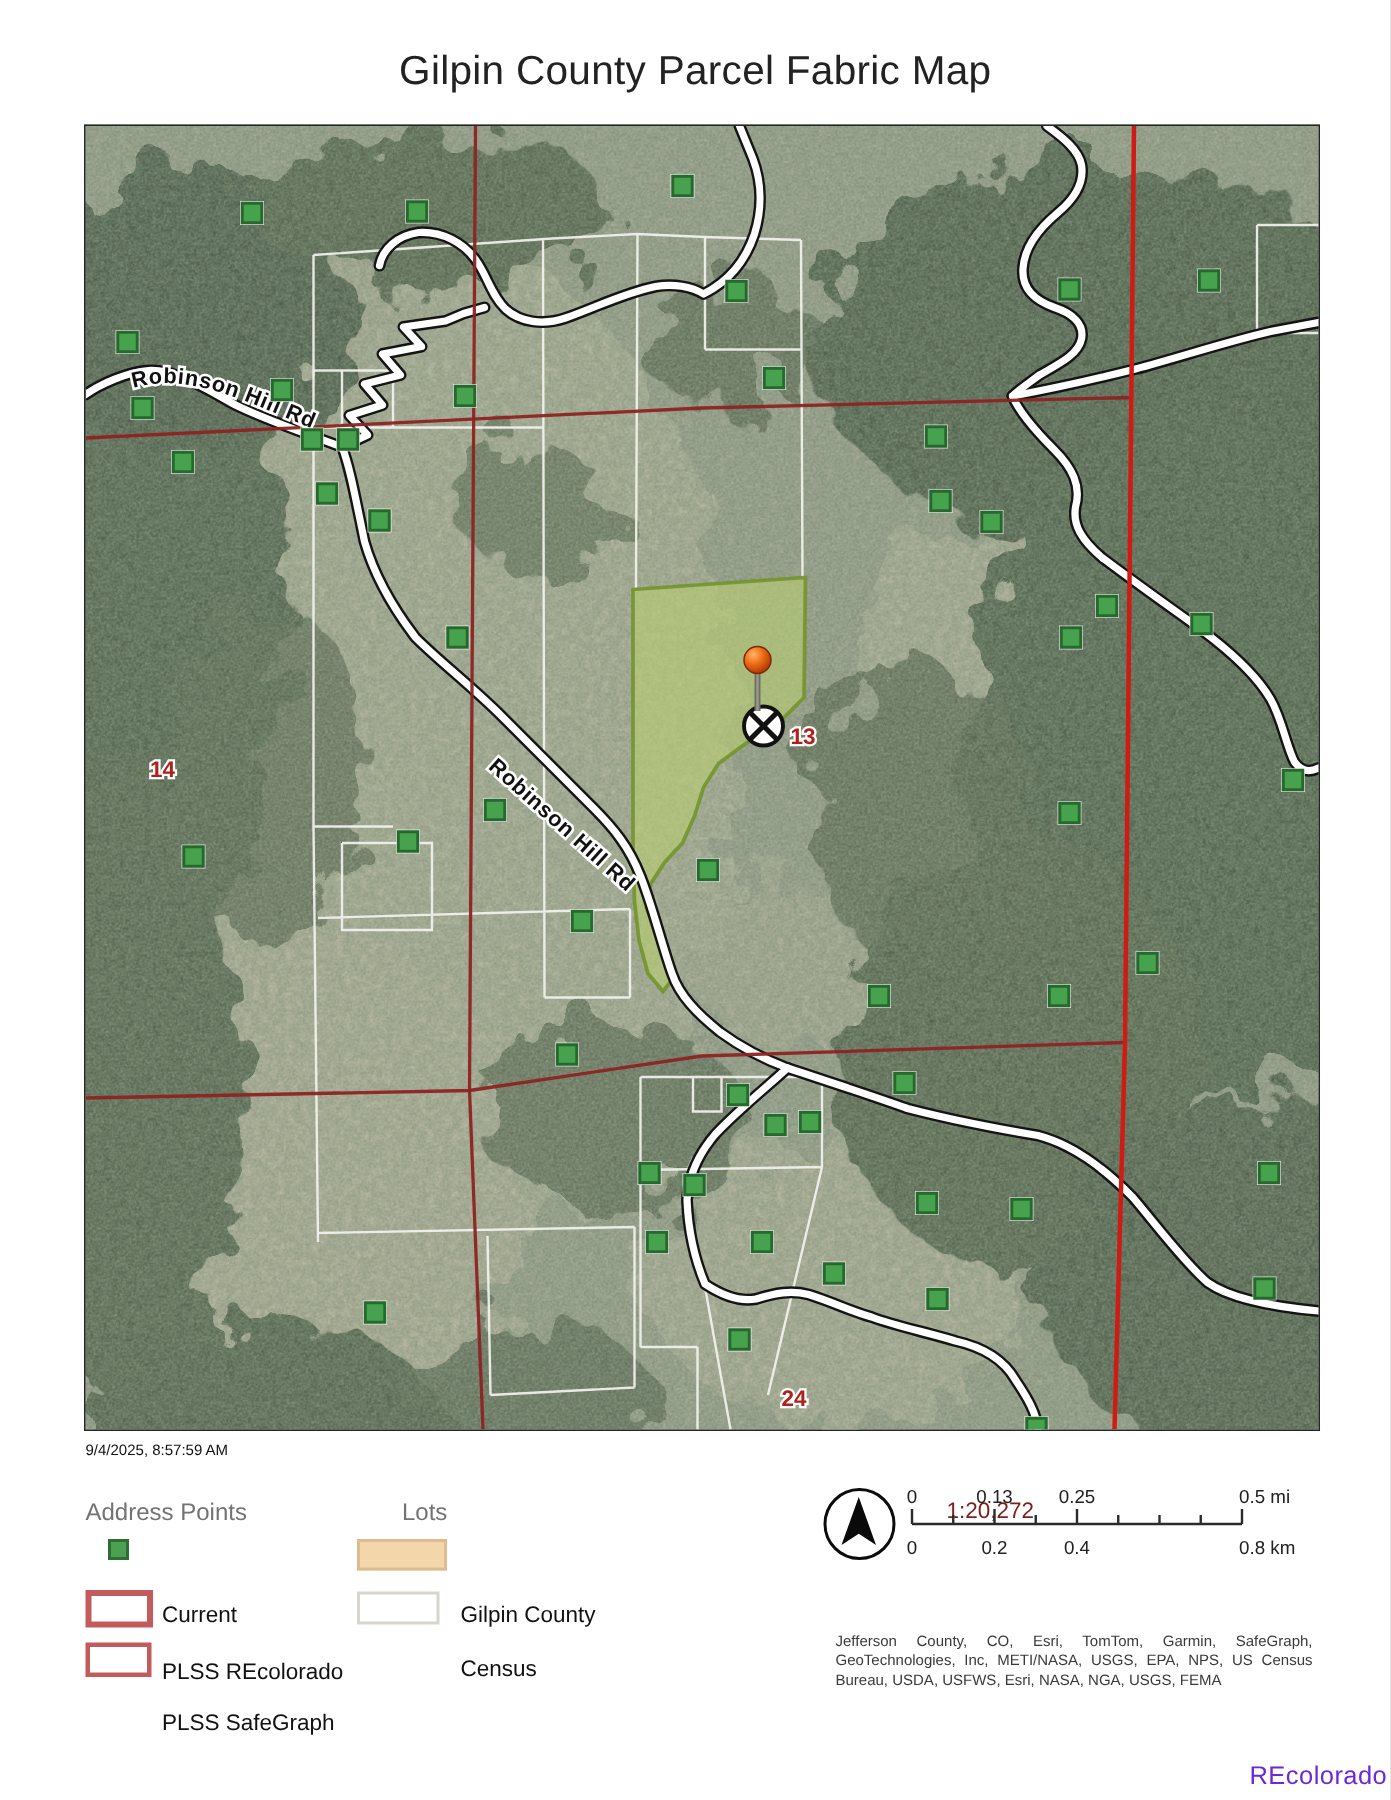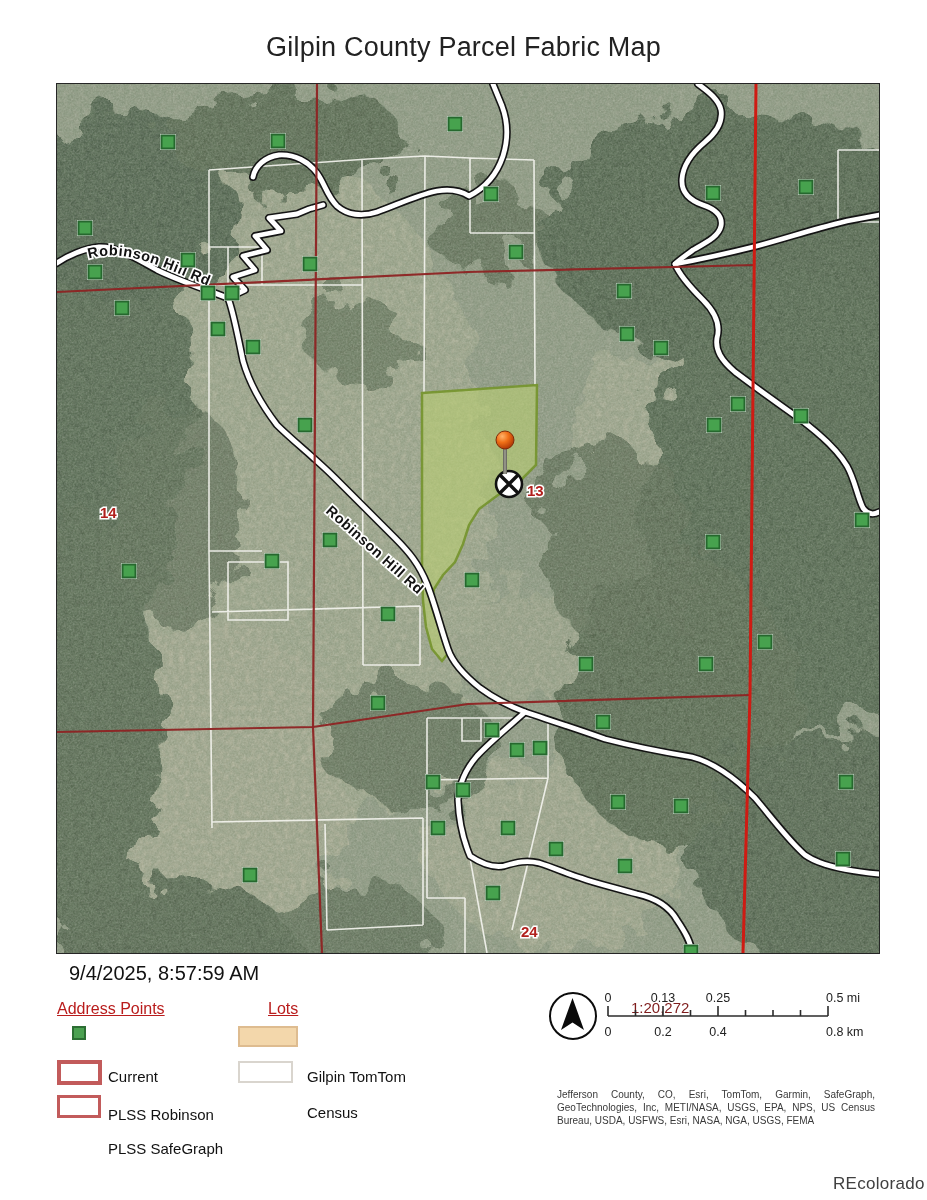--- a/index.html
+++ b/index.html
@@ -17,37 +17,37 @@
   .road-fill{fill:none;stroke:#ffffff;stroke-width:4.8;stroke-linecap:round;stroke-linejoin:round;}
   .plss-dark{fill:none;stroke:#8e2323;stroke-width:2.2;opacity:.95;}
   .plss-bright{fill:none;stroke:#cf1b13;stroke-width:3;}
   .road-label{font:700 14.5px "Liberation Sans",sans-serif;fill:#111;
               stroke:#fff;stroke-width:3.4;paint-order:stroke;letter-spacing:.5px;}
   .section-label{font:700 15px "Liberation Sans",sans-serif;fill:#b1201d;
                  stroke:#fff;stroke-width:3;paint-order:stroke;}
   .ap-halo{fill:#fff;opacity:.75;}
   .ap{fill:#47a24e;stroke:#26682e;stroke-width:2;}
   
-  #timestamp{left:57px;top:962px;font-size:20px;color:#111;margin-left:12px;}
-  .leg-header{font-size:16px;color:#b91c1c;text-decoration:underline;}
+  #timestamp{left:57px;top:962px;font-size:10px;color:#111;}
+  .leg-header{font-size:16px;color:#737373;}
   .leg-label{font-size:15px;color:#111;margin-top:40px;}
   .swatch{position:absolute;box-sizing:border-box;}
   #swatch-current{left:72px;top:1026px;width:14px;height:14px;background:#4ba151;border:2px solid #2c6e33;}
   #swatch-townships{left:57px;top:1060px;width:45px;height:25px;background:#fff;border:4px solid #c25b5b;}
   #swatch-sections{left:57px;top:1095px;width:44px;height:23px;background:#fff;border:3px solid #c25b5b;}
   #swatch-gilpin{left:238px;top:1026px;width:60px;height:21px;background:#f3d7ab;border:2px solid #debc90;}
   #swatch-private{left:238px;top:1061px;width:55px;height:22px;background:#fff;border:2px solid #d9d5ce;}
   #scale-ratio{left:631px;top:967px;width:200px;text-align:left;font-size:15px;color:#7f1d1d;margin-top:32px;}
   #north-arrow{left:549px;top:992px;width:48px;height:48px;border:2.5px solid #0c0c0c;
                border-radius:50%;background:#fff;box-sizing:border-box;}
   .sb{stroke:#2b2b2b;stroke-width:1.6;}
   .sb-label{font:12.5px "Liberation Sans",sans-serif;fill:#222;}
   #attribution{left:557px;top:1088px;width:318px;font-size:10px;line-height:1.3;
                color:#3a3a3a;text-align:justify;}
-  #watermark{left:833px;top:1174px;font-size:17px;color:#404040;letter-spacing:.3px;}
+  #watermark{left:833px;top:1174px;font-size:17px;color:#6d28d9;letter-spacing:.3px;}
 </style>
 </head>
 <body>
 
 <div id="page-title" class="abs">Gilpin County Parcel Fabric Map</div>
 
 <div id="map-frame" class="abs">
 <svg width="822" height="869" viewBox="0 0 822 869">
   <defs>
     <filter id="blotch" x="-30%" y="-30%" width="160%" height="160%">
@@ -282,27 +282,27 @@
 <div id="timestamp" class="abs">9/4/2025, 8:57:59 AM</div>
 
 <div>
   <div class="abs leg-header" style="left:57px;top:1000px">Address Points</div>
   <div class="abs leg-header" style="left:268px;top:1000px">Lots</div>
 
   <div id="swatch-current" class="swatch"></div>
   <div class="abs leg-label" style="left:108px;top:1028px">Current</div>
 
   <div id="swatch-townships" class="swatch"></div>
-  <div class="abs leg-label" style="left:108px;top:1066px">PLSS Robinson</div>
+  <div class="abs leg-label" style="left:108px;top:1066px">PLSS REcolorado</div>
 
   <div id="swatch-sections" class="swatch"></div>
   <div class="abs leg-label" style="left:108px;top:1100px">PLSS SafeGraph</div>
 
   <div id="swatch-gilpin" class="swatch"></div>
-  <div class="abs leg-label" style="left:307px;top:1028px">Gilpin TomTom</div>
+  <div class="abs leg-label" style="left:307px;top:1028px">Gilpin County</div>
 
   <div id="swatch-private" class="swatch"></div>
   <div class="abs leg-label" style="left:307px;top:1064px">Census</div>
 </div>
 
 <div id="scale-ratio" class="abs">1:20,272</div>
 
 <div id="north-arrow" class="abs">
   <svg width="43" height="43" viewBox="0 0 43 43">
     <polygon points="21.5,4 33,36 21.5,28.5 10,36" fill="#0a0a0a"></polygon>

